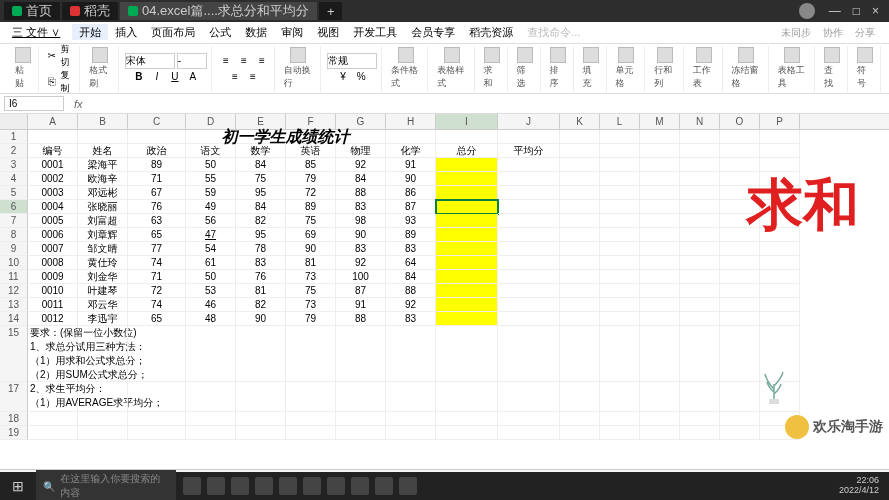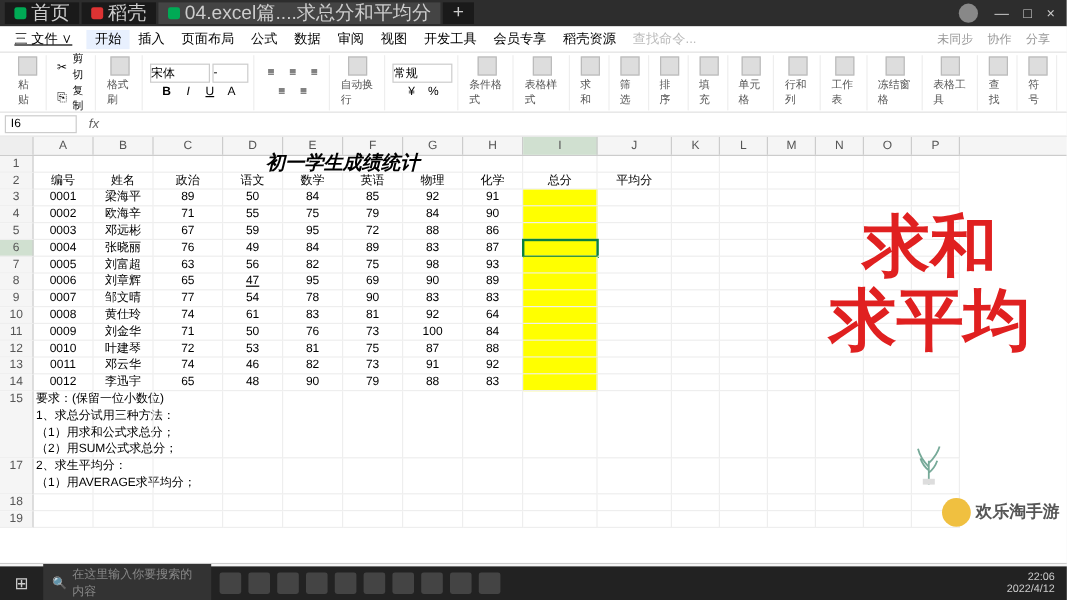--- a/index.html
+++ b/index.html
@@ -1,19 +1,19 @@
 <!DOCTYPE html>
 <html><head>
 <meta charset="utf-8">
 <style>
 * { margin: 0; padding: 0; box-sizing: border-box; font-family: "Microsoft YaHei", sans-serif; }
 body { background: #f0f0f0; width: 889px; height: 500px; overflow: hidden; font-size: 11px; }
 
 .titlebar { background: #2d2d2d; height: 22px; display: flex; align-items: center; color: #ccc; padding: 0 4px; }
-.titlebar .tab { background: #1a1a1a; padding: 2px 8px; margin-right: 2px; font-size: 16px; display: flex; align-items: center; height: 18px; }
+.titlebar .tab { background: #1a1a1a; padding: 2px 8px; margin-right: 2px; font-size: 13px; display: flex; align-items: center; height: 18px; }
 .titlebar .tab.active { background: #444; }
 .titlebar .tab-icon { width: 10px; height: 10px; margin-right: 4px; background: #0a5; border-radius: 2px; }
 .titlebar .tab-icon.b { background: #d33; }
 .titlebar .spacer { flex: 1; }
 .titlebar .win-ctrl { padding: 0 6px; font-size: 12px; }
 .avatar { width: 16px; height: 16px; border-radius: 50%; background: #888; margin: 0 8px; }
 
 .menubar { background: #fff; height: 22px; display: flex; align-items: center; border-bottom: 1px solid #ddd; padding: 0 8px; font-size: 11px; }
 .menubar .menu-icon { margin-right: 8px; padding: 2px 4px; text-decoration: underline; }
 .menubar .menu-item { padding: 2px 7px; cursor: pointer; }
@@ -612,21 +612,20 @@
         <div class="cell" style="width: 40px;"></div>
         <div class="cell" style="width: 40px;"></div>
         <div class="cell" style="width: 40px;"></div>
         <div class="cell" style="width: 40px;"></div>
         <div class="cell" style="width: 40px;"></div>
       </div>
     </div>
 
   <div class="overlay-text">
     <div>求和</div>
-    <div>求平均</div>
   </div>
   <div class="plant">
     <svg viewBox="0 0 30 40">
         <path d="M15 40 L15 20 M15 25 Q8 18 6 10 M15 22 Q22 15 24 8 M15 28 Q10 24 8 18 M15 30 Q20 26 22 20" stroke="#7a9" stroke-width="1.5" fill="none"></path>
         <rect x="10" y="35" width="10" height="5" fill="#ddd"></rect>
       </svg>
   </div>
   <div class="watermark">
     <div class="wm-icon"></div>
     <span>欢乐淘手游</span>

